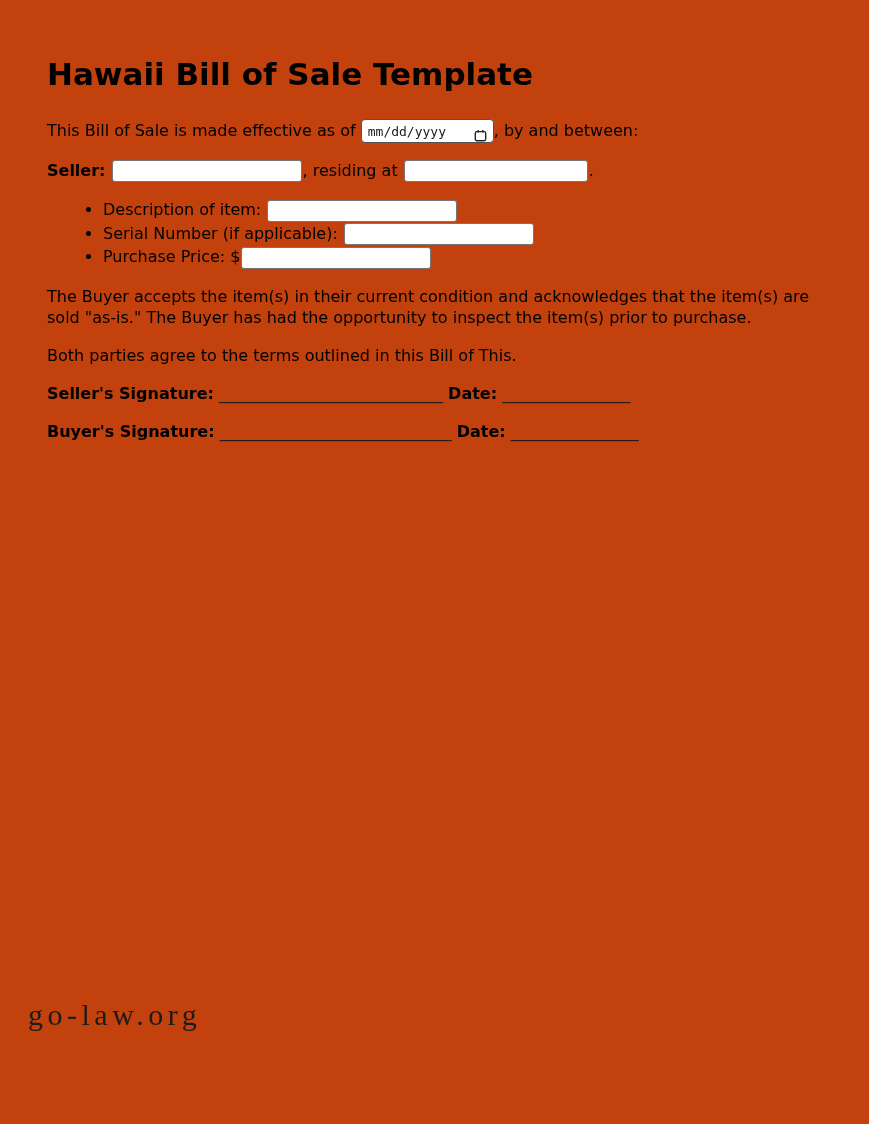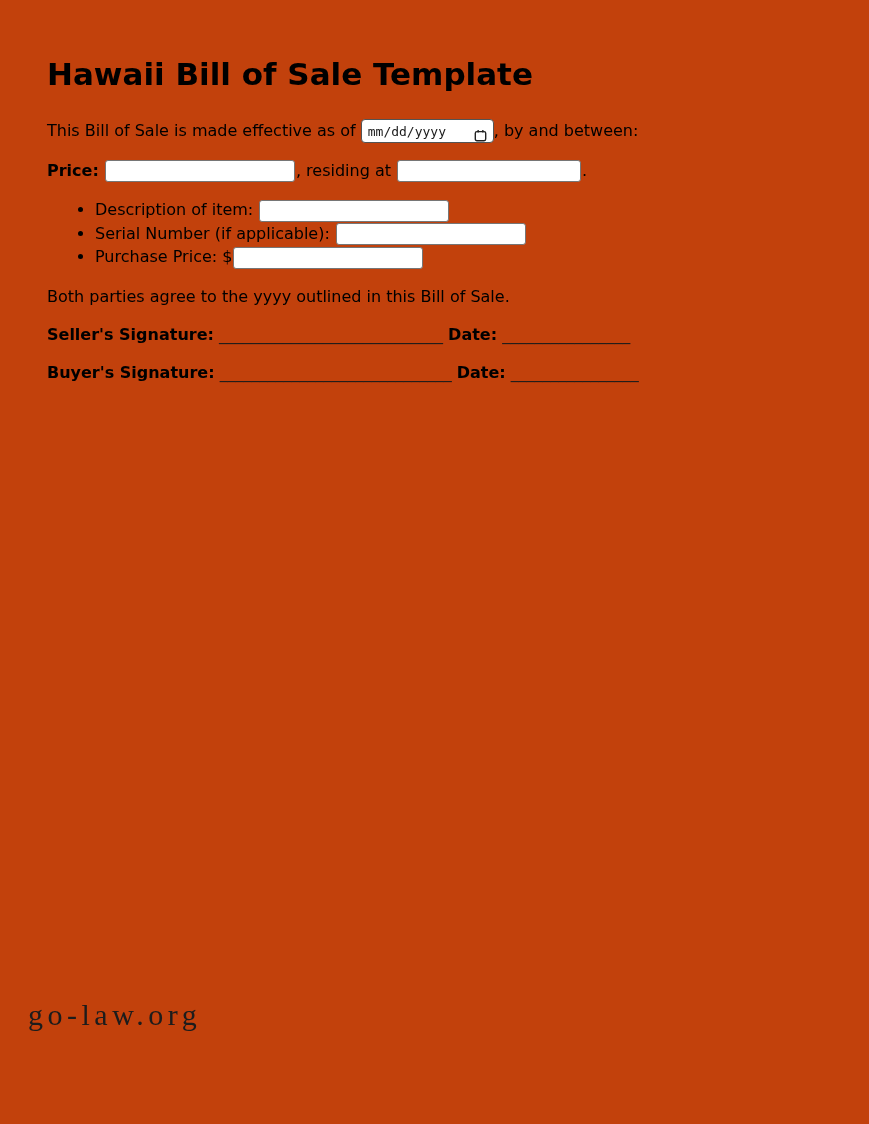--- a/index.html
+++ b/index.html
@@ -53,21 +53,21 @@
     cursor: text;
   }
   .date-placeholder {
     font-family: "DejaVu Sans Mono", monospace;
     font-size: 13px;
     color: #1a1a1a;
     white-space: nowrap;
   }
   .cal-icon { flex: 0 0 auto; display: block; }
   ul.item-list { margin: 15px 0; padding-left: 44px; }
-  ul.item-list li { line-height: 21px; margin: 1px 4px; }
+  ul.item-list li { line-height: 21px; margin: 1px 12px; }
   strong { font-weight: bold; }
   .sig-line { color: #1c1c1c; letter-spacing: 0; }
   .footer-brand {
     position: absolute;
     left: 28px;
     top: 998px;
     font-family: Liberation Serif, serif;
     font-size: 30px;
     letter-spacing: 4.5px;
     color: #1c1c1c;
@@ -84,37 +84,38 @@
   <p class="intro"><span>This Bill of Sale is made effective as of</span>
     <span class="date-input">
         <span class="date-placeholder">mm/dd/yyyy</span>
         <svg class="cal-icon" width="13" height="13" viewBox="0 0 16 16">
           <rect x="1.6" y="3.2" width="12.8" height="11.2" rx="2" fill="none" stroke="#222222" stroke-width="1.7"></rect>
           <line x1="5.1" y1="1.2" x2="5.1" y2="4.4" stroke="#222222" stroke-width="1.7"></line>
           <line x1="10.9" y1="1.2" x2="10.9" y2="4.4" stroke="#222222" stroke-width="1.7"></line>
         </svg>
       </span><span>, by and between:</span></p>
 
-  <p class="party-row"><strong>Price:</strong>
+  <p class="party-row"><strong>Seller:</strong>
     <input class="field" type="text" value="" style=""><span>, residing at </span><input class="field field-residing" type="text" value="" style=""><span>.</span></p>
 
 
 
 
   <ul class="item-list">
     <li><span>Description of item:</span>
       <input class="field" type="text" value="" style=""></li>
     <li><span>Serial Number (if applicable):</span>
       <input class="field" type="text" value="" style=""></li>
     <li><span>Purchase Price: $</span><input class="field" type="text" value="" style=""></li>
   </ul>
 
 
+  <p>The Buyer accepts the item(s) in their current condition and acknowledges that the item(s) are sold "as-is." The Buyer has had the opportunity to inspect the item(s) prior to purchase.</p>
 
-  <p>Both parties agree to the yyyy outlined in this Bill of Sale.</p>
+  <p>Both parties agree to the terms outlined in this Bill of This.</p>
 
   <p class="sig-row"><strong>Seller's Signature:</strong>
     <span class="sig-line">____________________________</span>
     <strong>Date:</strong>
     <span class="sig-line">________________</span></p>
 
   <p class="sig-row"><strong>Buyer's Signature:</strong>
     <span class="sig-line">_____________________________</span>
     <strong>Date:</strong>
     <span class="sig-line">________________</span></p>

